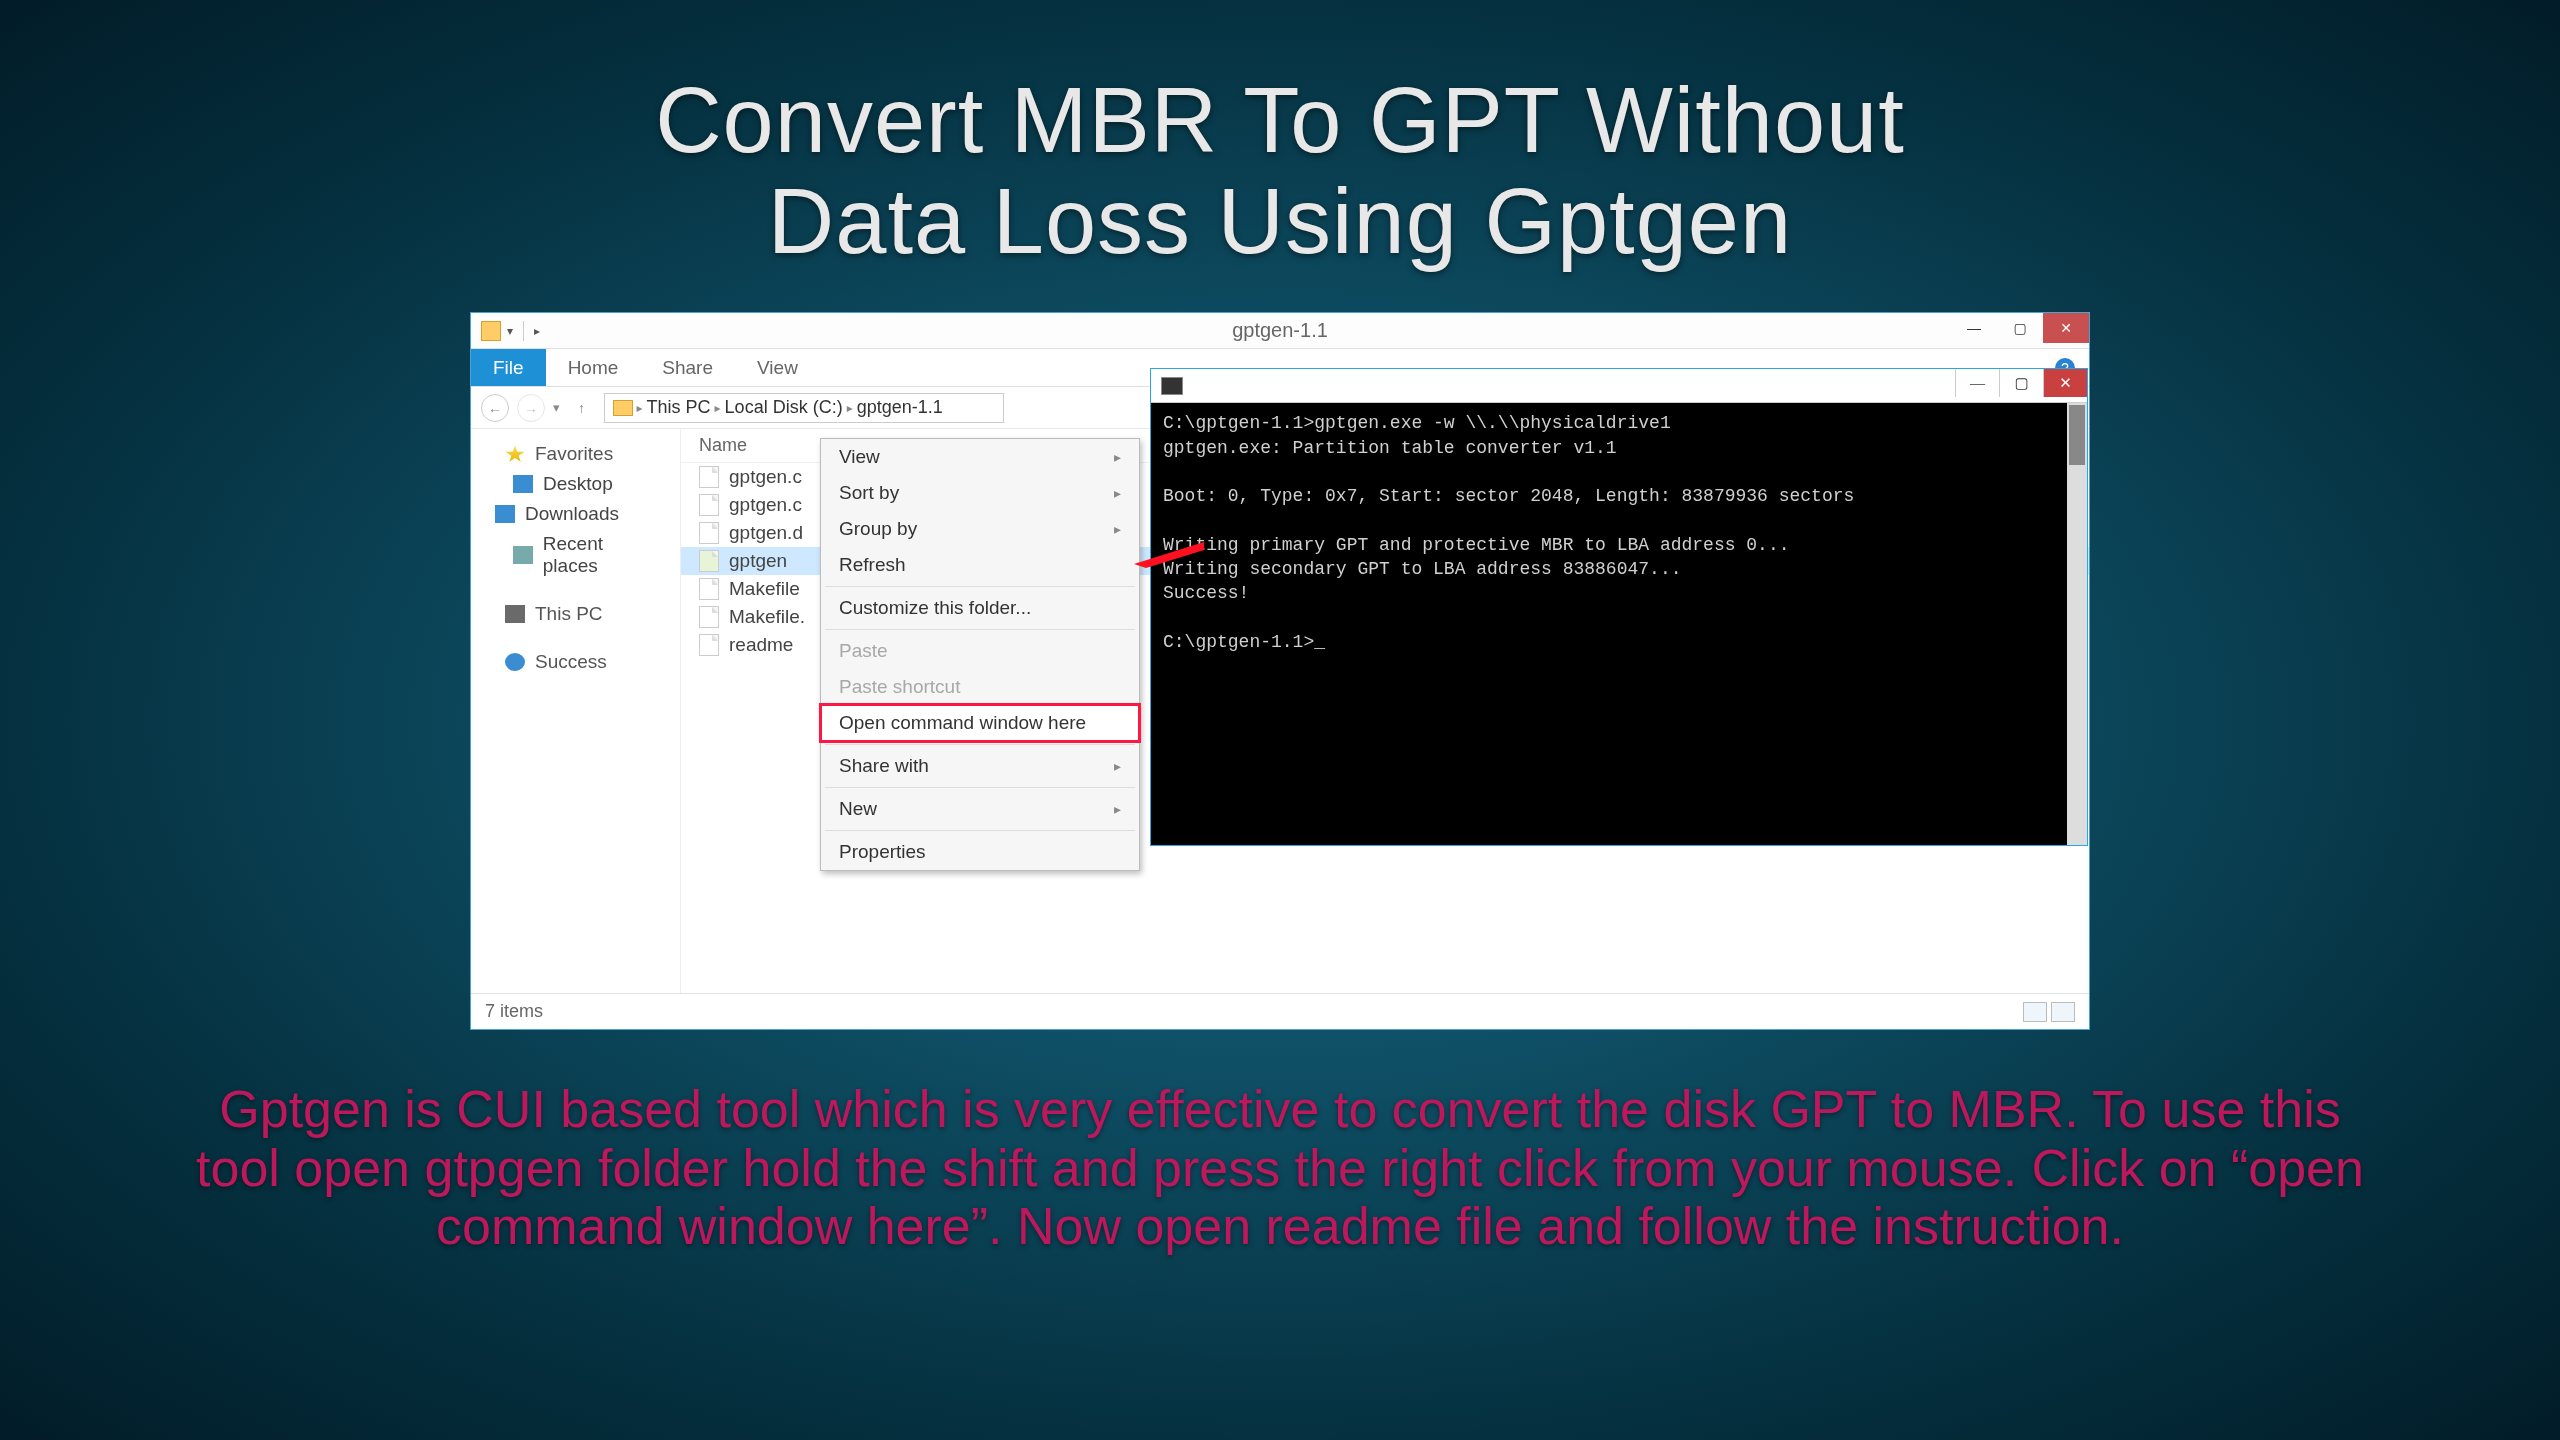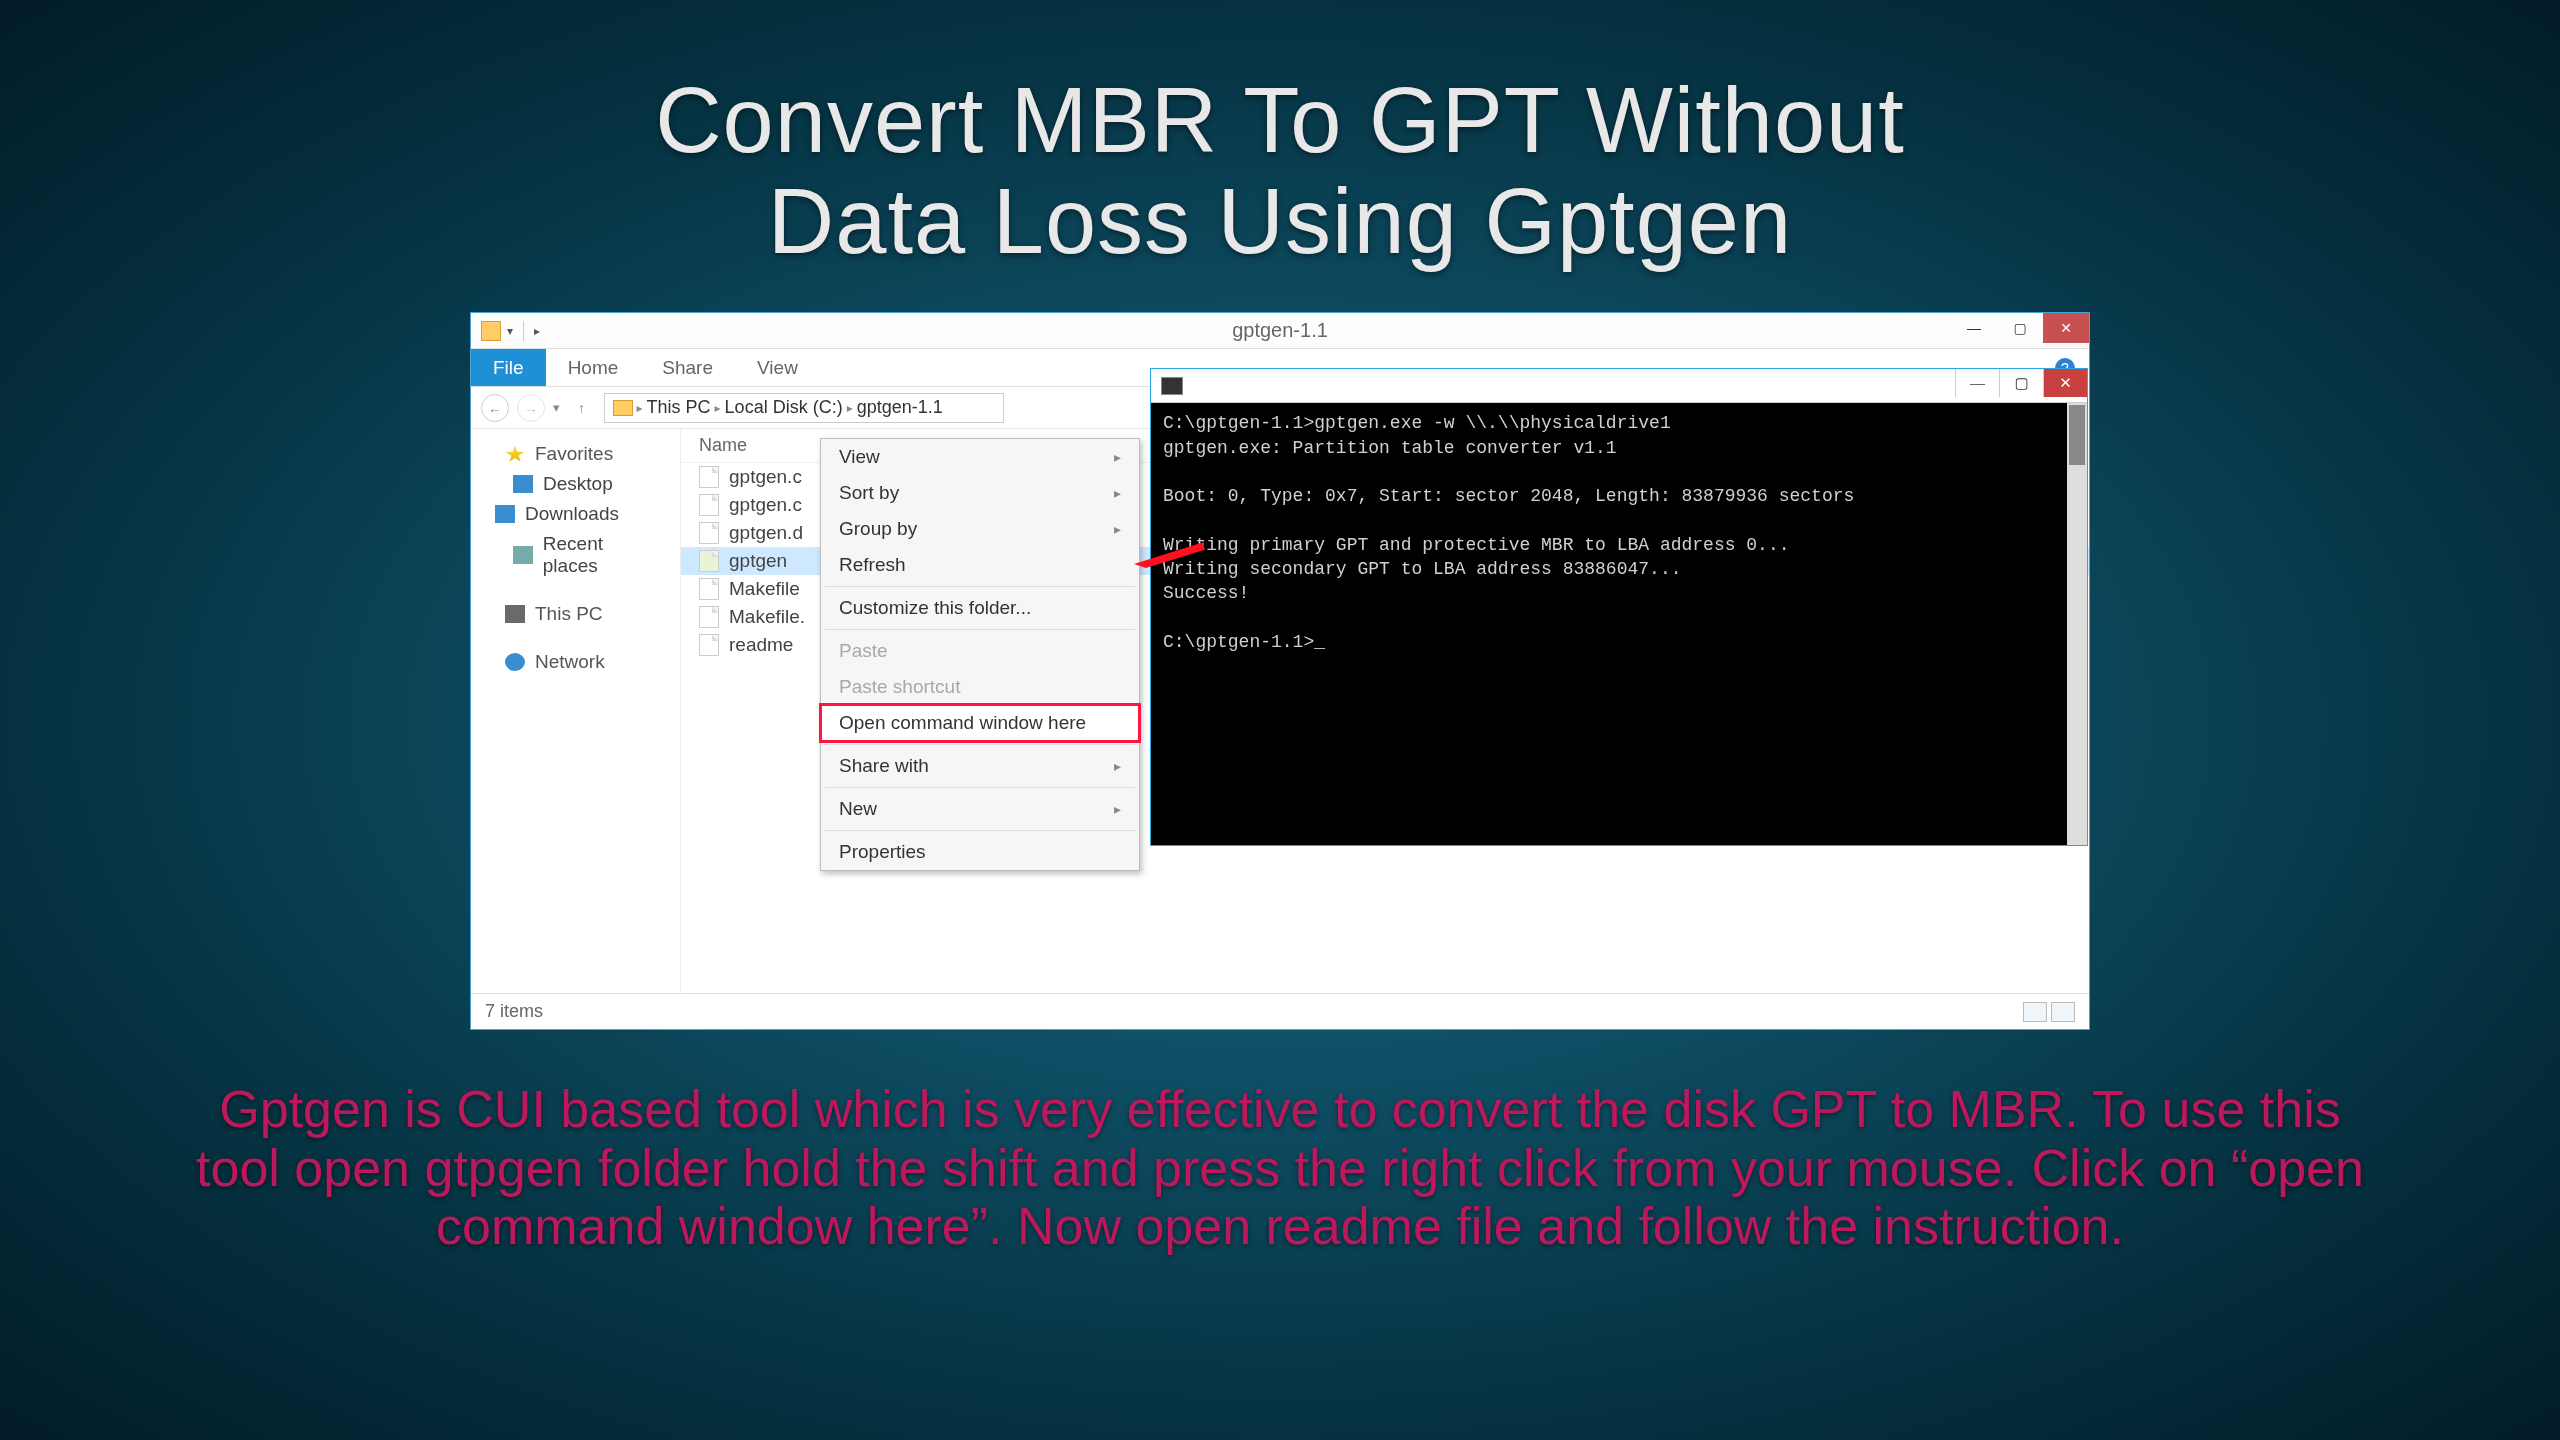--- a/index.html
+++ b/index.html
@@ -245,21 +245,21 @@
           <span>Recent places</span>
         </div>
       <div class="side-spacer"></div>
       <div class="side-group header">
           <span class="ico pc"></span>
           <span>This PC</span>
         </div>
       <div class="side-spacer"></div>
       <div class="side-group header">
           <span class="ico net"></span>
-          <span>Network</span>
+          <span>Success</span>
         </div>
     </div>
 
     <div class="filelist">
       <div class="fl-header">
         <span class="col-name">Name</span>
         <span style="margin-left:-40px;color:#aaa;font-size:12px;">▴</span>
         <span style="flex:1"></span>
         <span>Date mo</span>
       </div>

